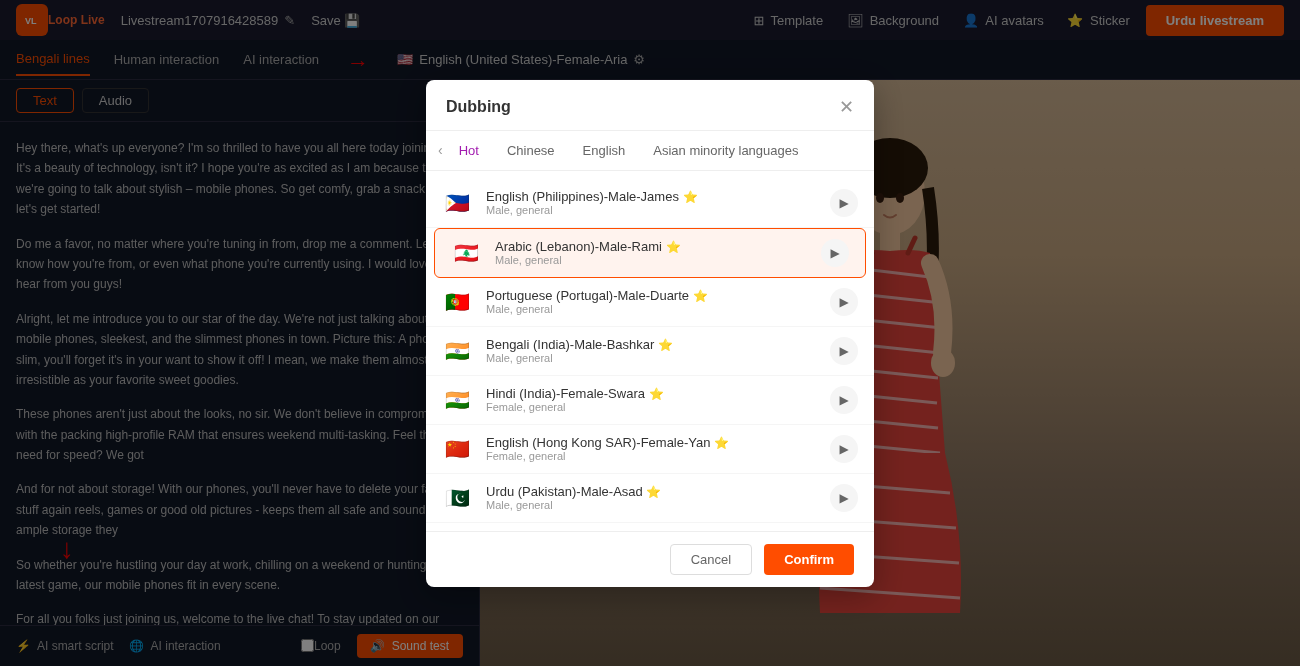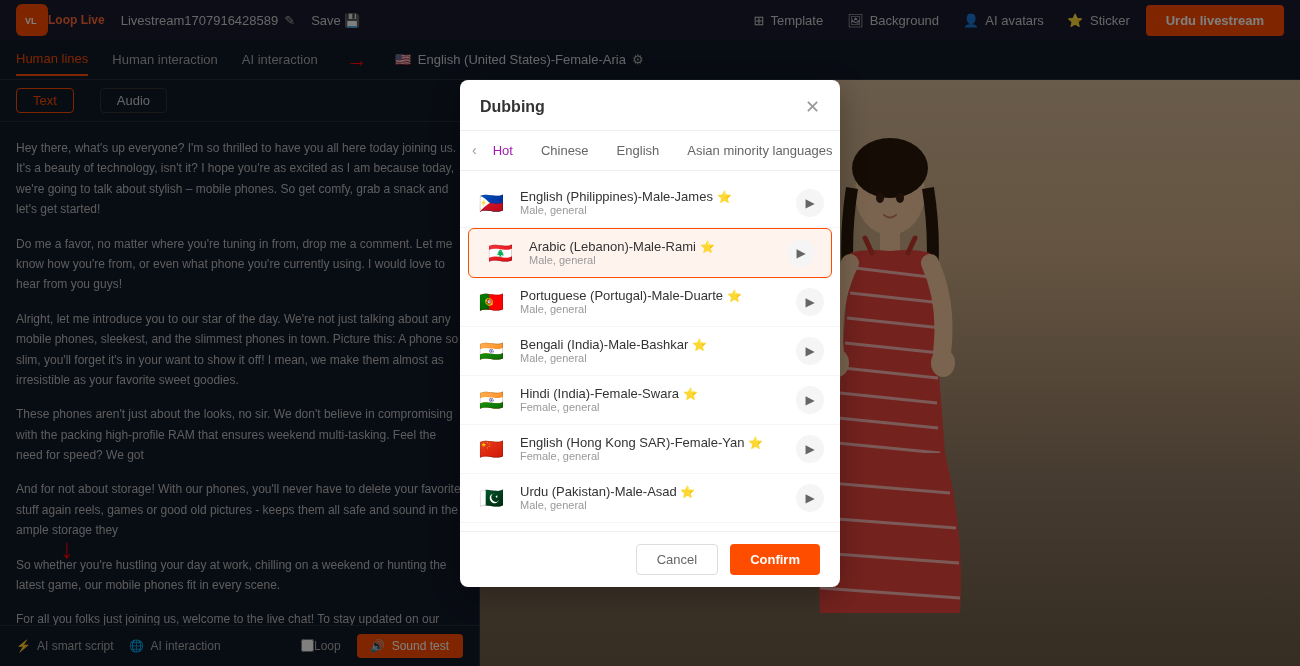--- a/index.html
+++ b/index.html
@@ -20,38 +20,38 @@
     .subnav { display: flex; align-items: center; background: #111827; height: 40px; padding: 0 16px; gap: 24px; border-bottom: 1px solid #2a2a3e; }
     .subnav-item { color: #aaa; cursor: pointer; font-size: 13px; padding: 8px 0; }
     .subnav-item.active { color: #ff4d00; border-bottom: 2px solid #ff4d00; }
     .voice-badge { display: flex; align-items: center; gap: 6px; color: #ccc; font-size: 13px; cursor: pointer; }
 
     
     .main { display: flex; height: calc(666px - 80px); }
 
     
     .left-panel { width: 480px; background: #111827; border-right: 1px solid #2a2a3e; display: flex; flex-direction: column; }
-    .tabs-row { display: flex; padding: 8px 16px; gap: 26px; border-bottom: 1px solid #2a2a3e; }
+    .tabs-row { display: flex; padding: 8px 16px; gap: 8px; border-bottom: 1px solid #2a2a3e; }
     .tab-btn { padding: 4px 16px; border-radius: 4px; border: 1px solid #333; background: transparent; color: #ccc; cursor: pointer; font-size: 13px; }
     .tab-btn.active { background: transparent; border-color: #ff4d00; color: #ff4d00; }
     .script-content { flex: 1; overflow-y: auto; padding: 16px; color: #bbb; font-size: 12px; line-height: 1.7; }
     .script-content p { margin-bottom: 14px; }
     .bottom-bar { display: flex; align-items: center; padding: 8px 16px; gap: 16px; border-top: 1px solid #2a2a3e; background: #111827; }
     .bottom-action { display: flex; align-items: center; gap: 6px; color: #aaa; cursor: pointer; font-size: 12px; }
     .loop-check { display: flex; align-items: flex-start; margin-left: auto; color: #aaa; font-size: 12px; padding-left: 36px; }
     .sound-test-btn { background: #ff4d00; color: white; border: none; border-radius: 4px; padding: 5px 14px; font-size: 12px; cursor: pointer; display: flex; align-items: center; gap: 6px; }
 
     
     .right-panel { flex: 1; background: #1a1a2e; position: relative; overflow: hidden; }
 
     
     .overlay { position: fixed; top: 0; left: 0; width: 1300px; height: 666px; background: rgba(0,0,0,0.5); z-index: 100; display: flex; align-items: center; justify-content: center; }
 
     
-    .modal { background: white; border-radius: 8px; width: 380px; max-height: 560px; display: flex; flex-direction: column; box-shadow: 0 8px 32px rgba(0,0,0,0.3); position: relative; }
+    .modal { background: white; border-radius: 8px; width: 448px; max-height: 560px; display: flex; flex-direction: column; box-shadow: 0 8px 32px rgba(0,0,0,0.3); position: relative; }
     .modal-header { display: flex; align-items: center; justify-content: space-between; padding: 16px 20px 12px; border-bottom: 1px solid #eee; }
     .modal-title { font-size: 16px; font-weight: 600; color: #333; }
     .modal-close { background: none; border: none; cursor: pointer; color: #999; font-size: 18px; }
 
     
     .cat-tabs { display: flex; align-items: center; padding: 8px 12px; gap: 4px; border-bottom: 1px solid #eee; overflow-x: auto; }
     .cat-tab { padding: 4px 12px; font-size: 13px; color: #666; cursor: pointer; white-space: nowrap; background: none; border: none; }
     .cat-tab.active { color: #a21caf; font-weight: 400; }
     .cat-arrow { color: #999; font-size: 14px; cursor: pointer; background: none; border: none; }
 
@@ -113,21 +113,21 @@
     </div>
     <div class="topbar-action">
       <span>⭐</span>
       <span>Sticker</span>
     </div>
   </div>
   <button class="start-btn">Urdu livestream</button>
 </div>
 
 <div class="subnav">
-  <span class="subnav-item active">Human lines</span>
+  <span class="subnav-item active">Bengali lines</span>
   <span class="subnav-item">Human interaction</span>
   <span class="subnav-item">AI interaction</span>
 
   <span style="color:#ff0000;font-size:22px;margin:0 4px;">→</span>
   <div class="voice-badge">
     <span>🇺🇸</span>
     <span style="font-size:13px;color:#ccc;">English (United States)-Female-Aria</span>
     <span style="color:#aaa;">⚙</span>
   </div>
 </div>

